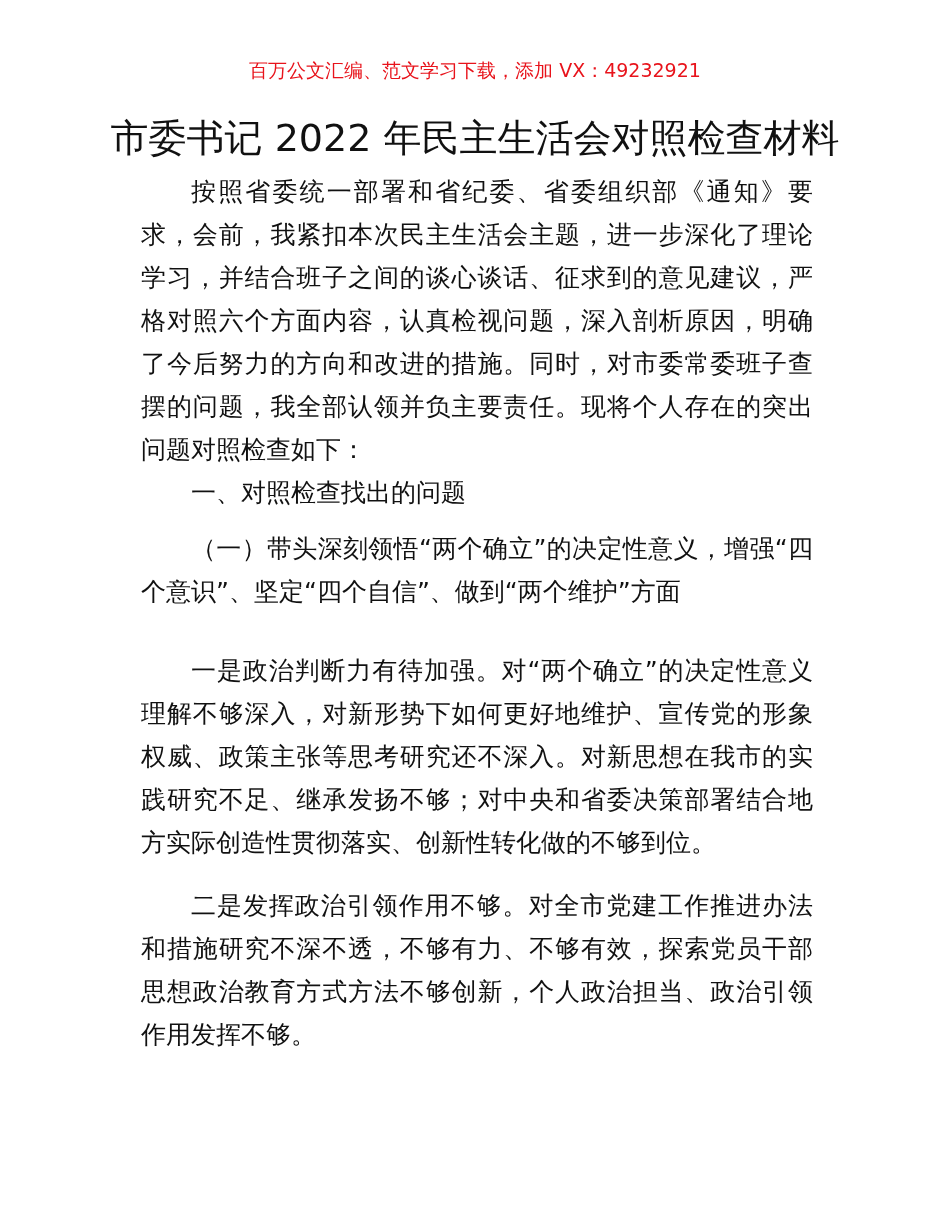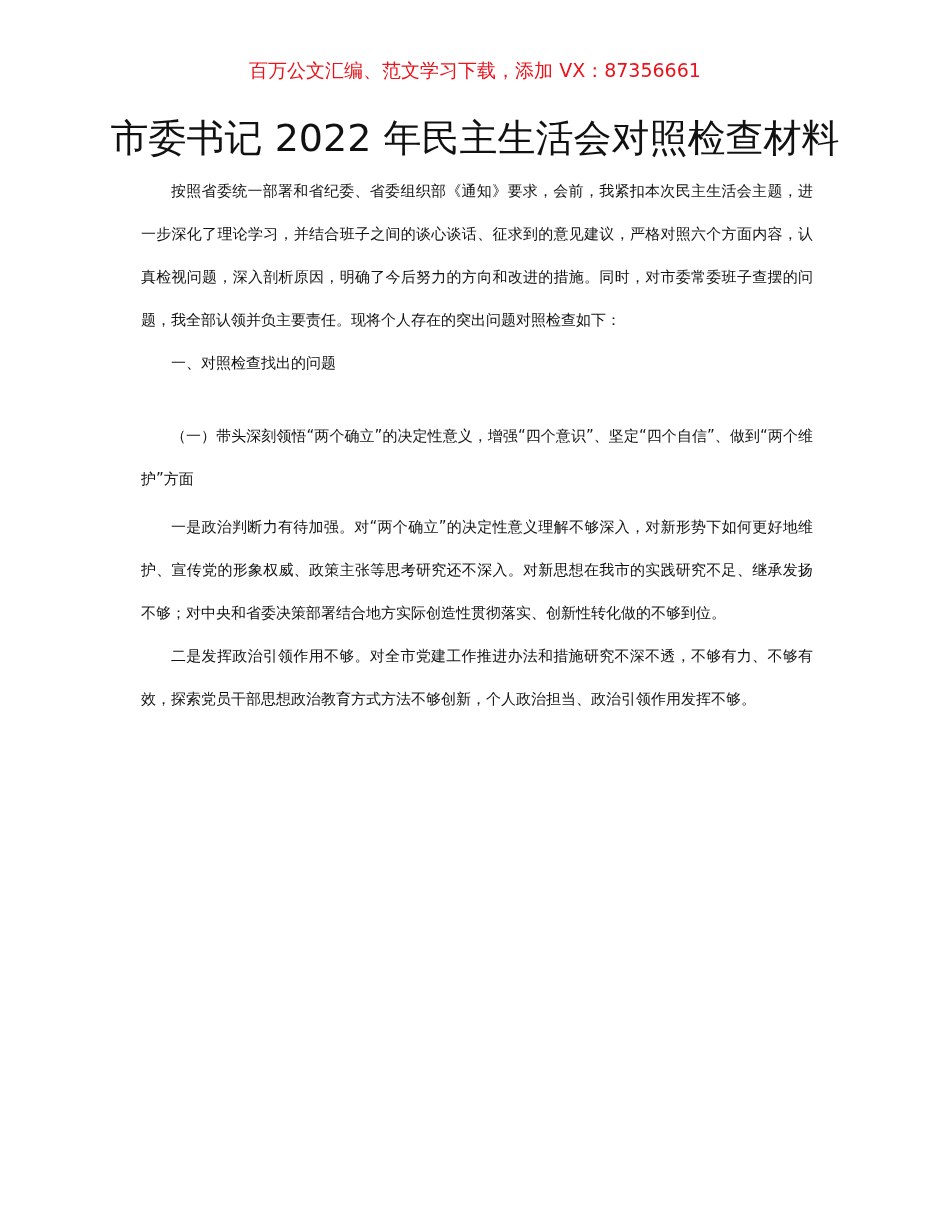--- a/index.html
+++ b/index.html
@@ -2,32 +2,32 @@
 <html><head>
 <meta charset="utf-8">
 <style>
   html, body { margin: 0; padding: 0; background: #ffffff; }
   body { width: 950px; height: 1230px; position: relative; overflow: hidden;
          font-family: "DejaVu Sans", "Liberation Sans", sans-serif; color: #111111; }
   .header-note { position: absolute; top: 57px; left: 0; width: 950px; text-align: center;
                  font-size: 19px; color: #e8131b; letter-spacing: 0px; line-height: 26px; }
   .doc-title { position: absolute; top: 116px; left: 0; width: 950px; text-align: center;
                font-size: 38px; color: #111; line-height: 44px; letter-spacing: 0px; }
-  .doc-body { position: absolute; top: 170px; left: 141px; width: 672px; font-size: 15px;
+  .doc-body { position: absolute; top: 170px; left: 141px; width: 672px; font-size: 25px;
               line-height: 43px; }
   .para { margin: 0; text-indent: 2em; text-align: justify; word-break: break-all; }
   .heading1 { }
-  .sub1 { margin-top: 30px; }
-  .item1 { margin-top: 5px; }
-  .item2 { }
+  .sub1 { margin-top: 13px; }
+  .item1 { margin-top: 36px; }
+  .item2 { margin-top: 20px; }
 </style>
 </head>
 <body>
 
-<div class="header-note">百万公文汇编、范文学习下载，添加 VX：87356661</div>
+<div class="header-note">百万公文汇编、范文学习下载，添加 VX：49232921</div>
 
 <div class="doc-title">市委书记 2022 年民主生活会对照检查材料</div>
 
 <div class="doc-body">
   <p class="para">按照省委统一部署和省纪委、省委组织部《通知》要求，会前，我紧扣本次民主生活会主题，进一步深化了理论学习，并结合班子之间的谈心谈话、征求到的意见建议，严格对照六个方面内容，认真检视问题，深入剖析原因，明确了今后努力的方向和改进的措施。同时，对市委常委班子查摆的问题，我全部认领并负主要责任。现将个人存在的突出问题对照检查如下：</p>
   <p class="para heading1">一、对照检查找出的问题</p>
   <p class="para sub1">（一）带头深刻领悟“两个确立”的决定性意义，增强“四个意识”、坚定“四个自信”、做到“两个维护”方面</p>
   <p class="para item1">一是政治判断力有待加强。对“两个确立”的决定性意义理解不够深入，对新形势下如何更好地维护、宣传党的形象权威、政策主张等思考研究还不深入。对新思想在我市的实践研究不足、继承发扬不够；对中央和省委决策部署结合地方实际创造性贯彻落实、创新性转化做的不够到位。</p>
   <p class="para item2">二是发挥政治引领作用不够。对全市党建工作推进办法和措施研究不深不透，不够有力、不够有效，探索党员干部思想政治教育方式方法不够创新，个人政治担当、政治引领作用发挥不够。</p>
 </div>

